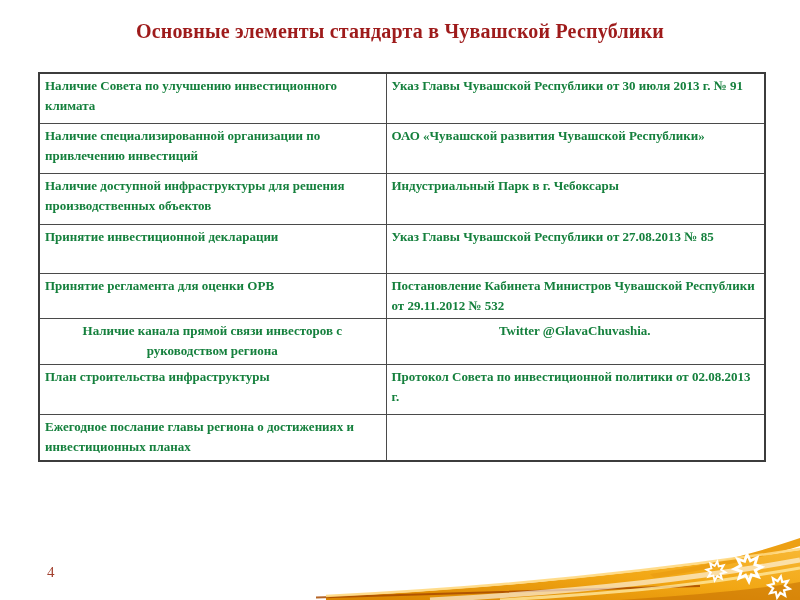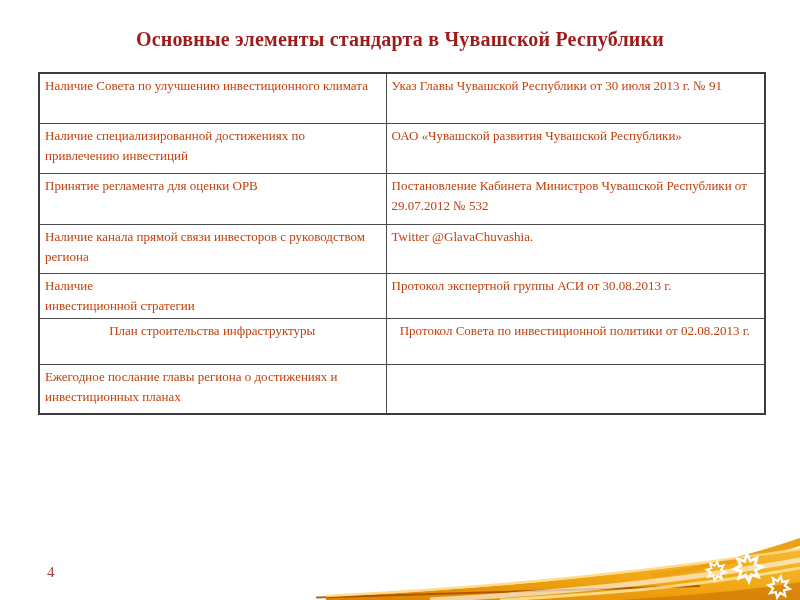--- a/index.html
+++ b/index.html
@@ -6,21 +6,21 @@
   body {
     width: 800px; height: 600px;
     position: relative;
     background: #ffffff;
     overflow: hidden;
     font-family: "Liberation Serif", serif;
   }
 
   .slide-title {
     position: absolute;
-    top: 28px; left: 0;
+    top: 20px; left: 0;
     width: 100%;
     text-align: center;
     font-size: 20px;
     font-weight: bold;
     color: #9e1b1b;
     margin: 0;
     letter-spacing: 0.2px;
     z-index: 3;
   }
 
@@ -31,22 +31,22 @@
     border-collapse: collapse;
     table-layout: fixed;
     z-index: 2;
     border: 2px solid #3c3c3c;
   }
   table.standards td {
     border: 1px solid #4a4a4a;
     vertical-align: top;
     padding: 2px 6px 2px 5px;
     font-size: 13px;
-    font-weight: normal;
-    color: #c2410c;
+    font-weight: bold;
+    color: #15803d;
     line-height: 20px;
     background: transparent;
     overflow: hidden;
   }
   td.cell-element { white-space: pre-line; }
   col.col-element { width: 347px; }
   col.col-basis   { width: 379px; }
   table.standards tr:nth-child(1)  { height: 50px; }
   table.standards tr:nth-child(2)  { height: 50px; }
   table.standards tr:nth-child(3)  { height: 51px; }
@@ -84,35 +84,38 @@
   <colgroup>
     <col class="col-element">
     <col class="col-basis">
   </colgroup>
   <tbody>
     <tr>
       <td class="cell-element">Наличие Совета по улучшению инвестиционного климата</td>
       <td class="cell-basis">Указ Главы Чувашской Республики от 30 июля 2013 г. № 91</td>
     </tr>
     <tr>
-      <td class="cell-element">Наличие специализированной достижениях по привлечению инвестиций</td>
+      <td class="cell-element">Наличие специализированной организации по привлечению инвестиций</td>
       <td class="cell-basis">ОАО «Чувашской развития Чувашской Республики»</td>
     </tr>
     <tr>
+      <td class="cell-element">Наличие доступной инфраструктуры для решения производственных объектов</td>
+      <td class="cell-basis">Индустриальный Парк в г. Чебоксары</td>
+    </tr>
+    <tr>
+      <td class="cell-element">Принятие инвестиционной декларации</td>
+      <td class="cell-basis">Указ Главы Чувашской Республики от 27.08.2013 № 85</td>
+    </tr>
+    <tr>
       <td class="cell-element">Принятие регламента для оценки ОРВ</td>
-      <td class="cell-basis">Постановление Кабинета Министров Чувашской Республики от 29.07.2012 № 532</td>
+      <td class="cell-basis">Постановление Кабинета Министров Чувашской Республики от 29.11.2012 № 532</td>
     </tr>
     <tr>
       <td class="cell-element">Наличие канала прямой связи инвесторов с руководством региона</td>
       <td class="cell-basis">Twitter @GlavaChuvashia.</td>
-    </tr>
-    <tr>
-      <td class="cell-element">Наличие
-инвестиционной стратегии</td>
-      <td class="cell-basis">Протокол экспертной группы АСИ от 30.08.2013 г.</td>
     </tr>
     <tr>
       <td class="cell-element">План строительства инфраструктуры</td>
       <td class="cell-basis">Протокол Совета по инвестиционной политики от 02.08.2013 г.</td>
     </tr>
     <tr>
       <td class="cell-element">Ежегодное послание главы региона о достижениях и инвестиционных планах</td>
       <td class="cell-basis"></td>
     </tr>
   </tbody>

